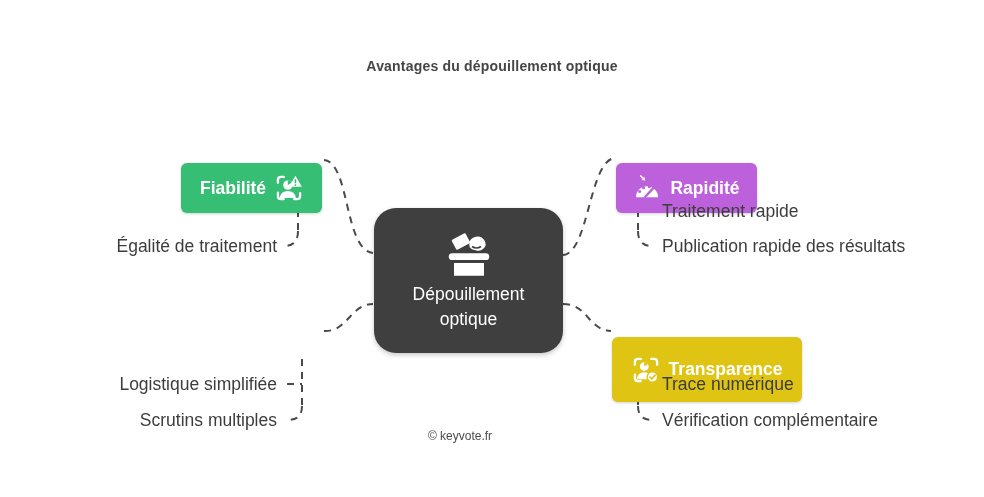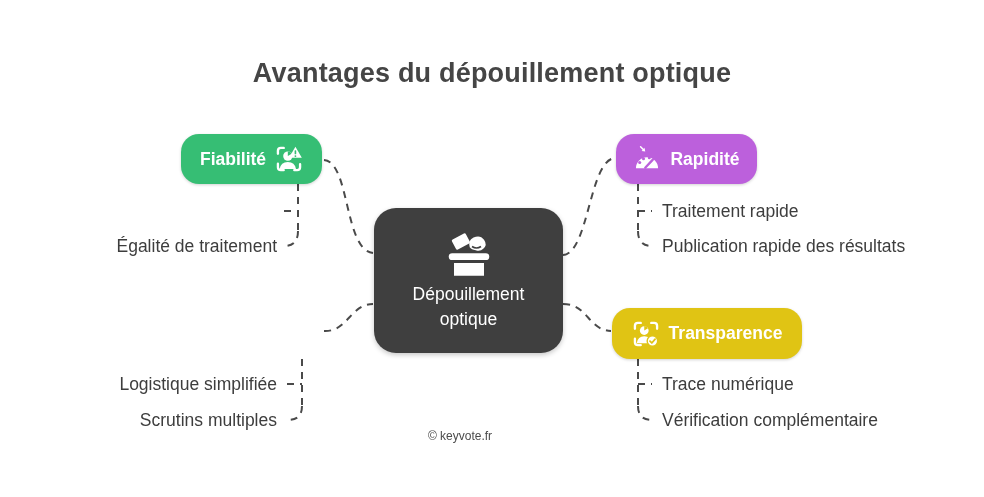--- a/index.html
+++ b/index.html
@@ -1,27 +1,27 @@
 <!DOCTYPE html>
 <html><head>
 <meta charset="utf-8">
 <style>
   html,body{margin:0;padding:0;background:#fff;}
   .canvas{position:relative;width:984px;height:497px;background:#ffffff;
           font-family:"Liberation Sans",sans-serif;overflow:hidden;}
   .title{position:absolute;top:58px;left:0;width:100%;text-align:center;
-         font-size:27px;font-weight:bold;color:#454545;letter-spacing:.2px;}
+         font-size:14px;font-weight:bold;color:#454545;letter-spacing:.2px;}
   .connectors{position:absolute;left:0;top:0;width:984px;height:497px;}
   .node{position:absolute;display:flex;align-items:center;justify-content:center;
-        gap:9px;color:#fff;background:var(--c);border-radius:18px;
-        font-size:17.5px;font-weight:bold;box-shadow:0 1px 3px rgba(0,0,0,.18);}
+        gap:9px;color:#fff;background:var(--c);border-radius:6px;
+        font-size:17.5px;font-weight:bold;box-shadow:0 1px 3px rgba(0,0,0,.18);margin-top:29px;}
   .n-fiab   {left:181px;top:134px;width:141px;height:50px;}
   .n-rapid  {left:616px;top:134px;width:141px;height:50px;}
   .n-mobil  {left:24px; top:308px;width:300px;height:51px;}
-  .n-transp {left:612px;top:308px;width:190px;height:51px;}
+  .n-transp {left:612px;top:308px;width:190px;height:65px;}
   .center-node{position:absolute;left:374px;top:208px;width:189px;height:145px;
         display:flex;flex-direction:column;align-items:center;justify-content:center;
         background:var(--c);color:#fff;border-radius:22px;font-size:17.5px;
         font-weight:normal;line-height:1.4;box-shadow:0 2px 5px rgba(0,0,0,.22);}
   .center-node .icon svg{width:58px;height:48px;display:block;margin-bottom:4px;}
   .node .icon{display:flex;}
   .node .icon svg{width:28px;height:28px;display:block;}
   .child{position:absolute;font-size:17.5px;color:#3d3d3d;white-space:nowrap;line-height:20px;}
   .r{text-align:right;}
   .c-auto {right:707px;top:201px;} .c-egal {right:707px;top:236px;}

